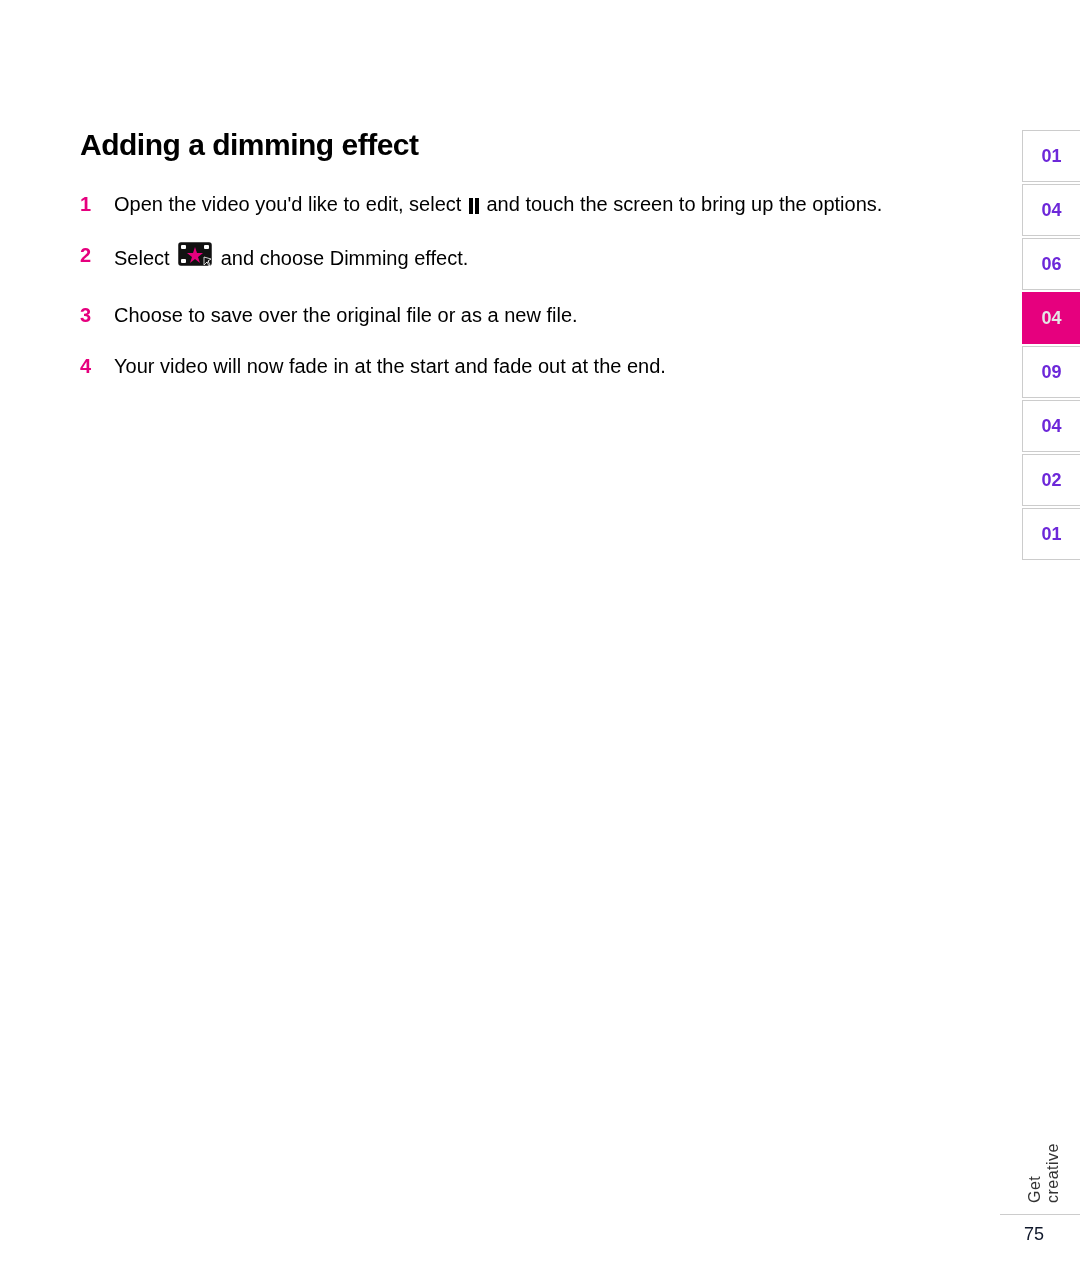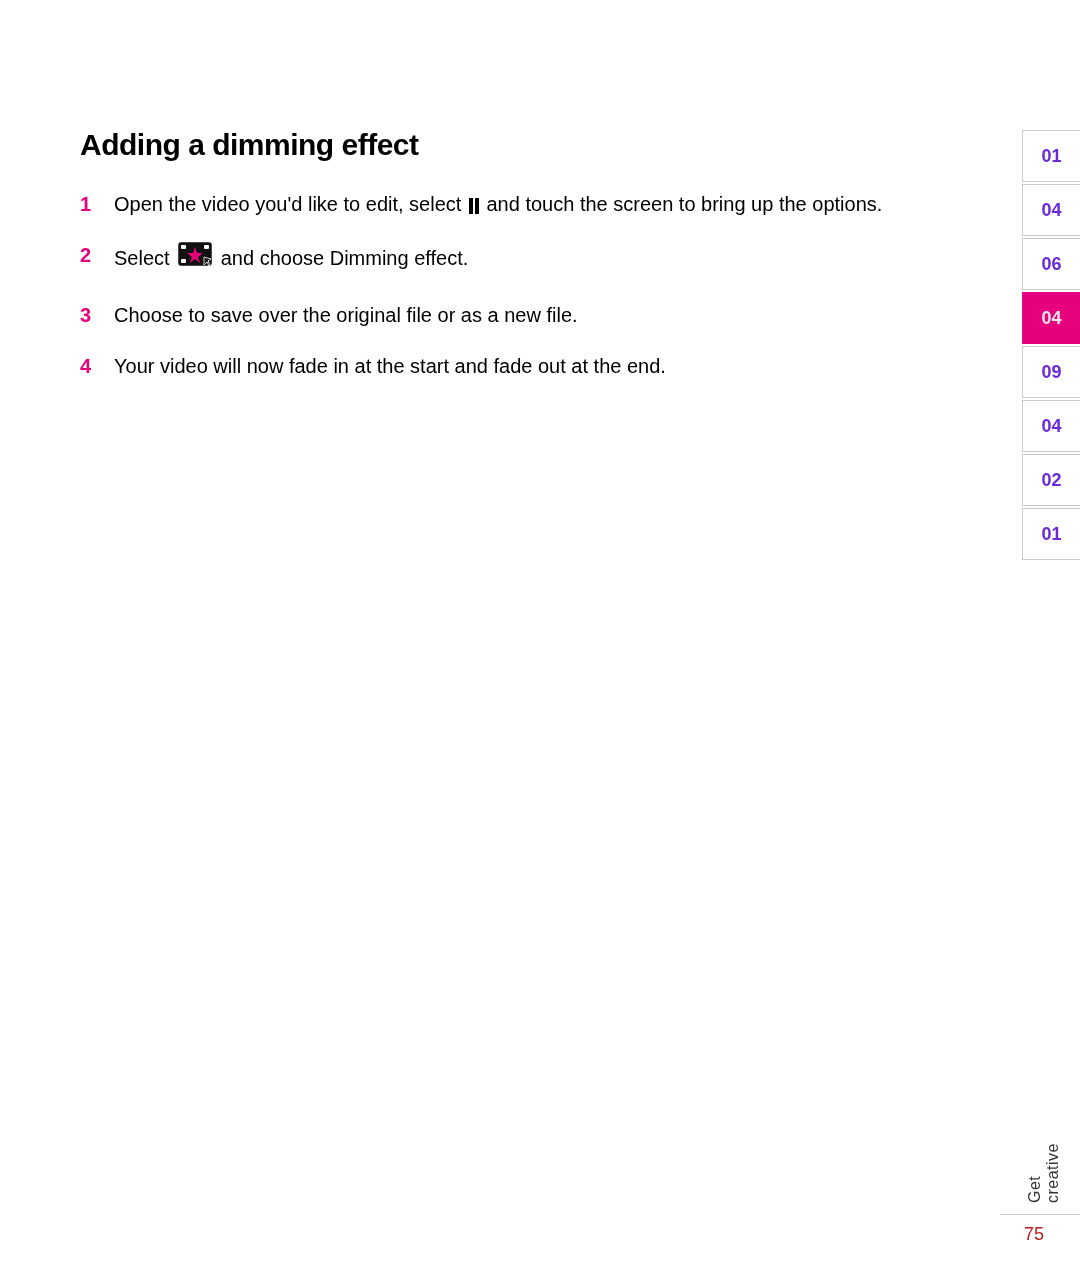--- a/index.html
+++ b/index.html
@@ -132,21 +132,21 @@
       font-size: 16px;
       color: #333333;
       letter-spacing: 0.5px;
     }
 
     .page-number {
       position: absolute;
       bottom: 18px;
       right: 36px;
       font-size: 18px;
-      color: #b91c1c;
+      color: #0f172a;
       font-weight: 400;
     }
 
     .bottom-line {
       position: absolute;
       bottom: 48px;
       right: 0;
       width: 80px;
       height: 1.5px;
       background: #cccccc;

